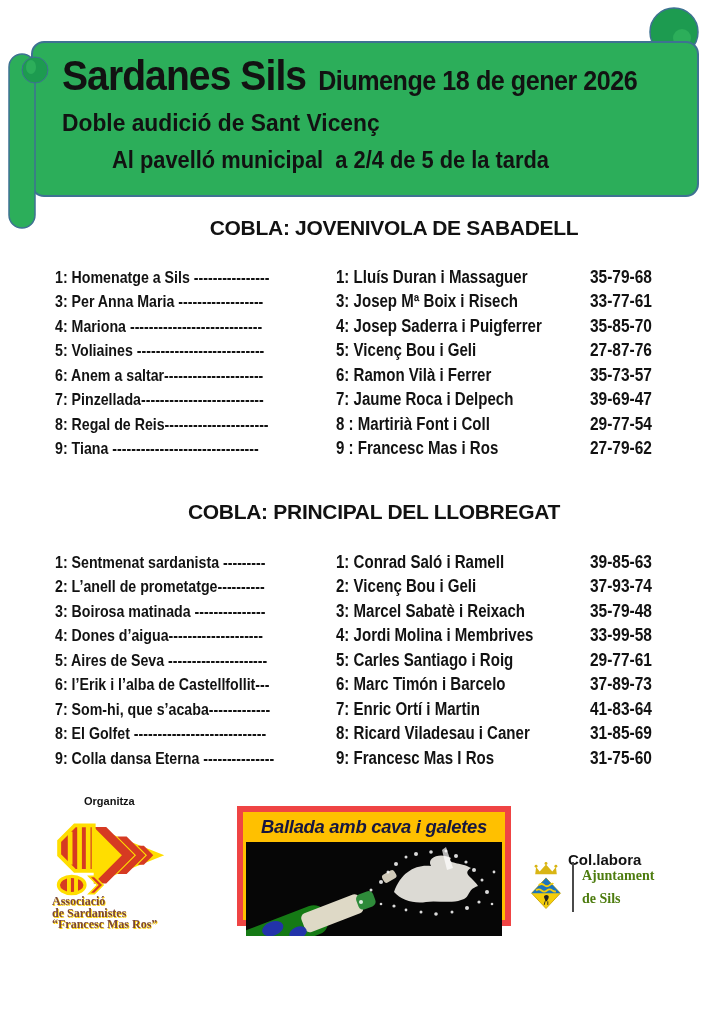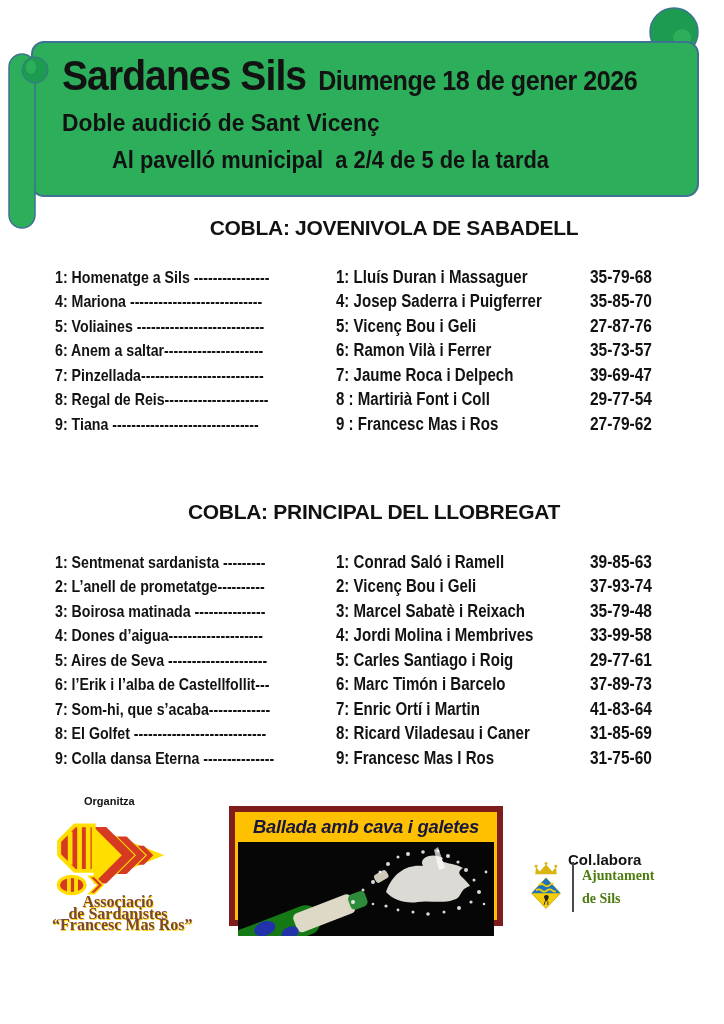--- a/index.html
+++ b/index.html
@@ -28,26 +28,26 @@
   .rows-2{top:550px;}
   .prow{display:flex;align-items:center;height:24.5px;font-weight:bold;}
   .prow span{display:inline-block;transform:scaleX(.86);transform-origin:0 50%;white-space:nowrap;}
   .c0{width:281px;font-size:16.5px;}
   .c1{width:254px;font-size:17.5px;}
   .c2{width:82px;font-size:18px;}
 
   
   .organitza-label{position:absolute;left:84px;top:795px;font-size:11px;font-weight:bold;}
   .org-logo{position:absolute;left:48px;top:816px;}
-  .org-name{position:absolute;left:52px;top:896px;width:132px;text-align:center;
-            font-family:"Liberation Serif",serif;font-weight:bold;font-size:16px;line-height:11.5px;
+  .org-name{position:absolute;left:52px;top:896px;width:132px;text-align:left;
+            font-family:"Liberation Serif",serif;font-weight:bold;font-size:12px;line-height:11.5px;
             color:#7a4636;text-shadow:.7px .7px 0 #ffd400;white-space:nowrap;}
 
-  .photo-box{position:absolute;left:229px;top:806px;width:274px;height:120px;box-sizing:border-box;
-             border:6px solid #7f1d1d;background:#FFC000;}
+  .photo-box{position:absolute;left:237px;top:806px;width:274px;height:120px;box-sizing:border-box;
+             border:6px solid #ef4444;background:#FFC000;}
   .photo-caption{height:30px;line-height:30px;text-align:center;font-weight:bold;font-style:italic;
                  font-size:19px;color:#16163f;letter-spacing:-.3px;transform:scaleX(.97);transform-origin:50% 50%;}
   .photo{margin:0 3px 3px 3px;height:94px;background:#060606;overflow:hidden;}
 
   .collabora-label{position:absolute;left:568px;top:826px;font-size:15px;font-weight:bold;margin-top:25px;}
   .crest{position:absolute;left:528px;top:858px;}
   .crest-divider{position:absolute;left:572px;top:862px;width:2px;height:50px;background:#4a4a4a;}
   .wordmark{position:absolute;left:582px;top:864px;font-family:"Liberation Serif",serif;font-weight:bold;
             font-size:14px;line-height:23px;color:#4d7c0f;}
 </style>
@@ -75,20 +75,25 @@
   </div>
 
   <div class="sec-h sec-h1">COBLA: JOVENIVOLA DE SABADELL</div>
   <div class="sec-h sec-h2">COBLA: PRINCIPAL DEL LLOBREGAT</div>
 
   <div class="rows rows-1">
       <div class="prow">
         <span class="c0">1: Homenatge a Sils ----------------</span>
         <span class="c1">1: Lluís Duran i Massaguer</span>
         <span class="c2">35-79-68</span>
+      </div>
+      <div class="prow">
+        <span class="c0">3: Per Anna Maria ------------------</span>
+        <span class="c1">3: Josep Mª Boix i Risech</span>
+        <span class="c2">33-77-61</span>
       </div>
       <div class="prow">
         <span class="c0">4: Mariona ----------------------------</span>
         <span class="c1">4: Josep Saderra i Puigferrer</span>
         <span class="c2">35-85-70</span>
       </div>
       <div class="prow">
         <span class="c0">5: Voliaines ---------------------------</span>
         <span class="c1">5: Vicenç Bou i Geli</span>
         <span class="c2">27-87-76</span>

